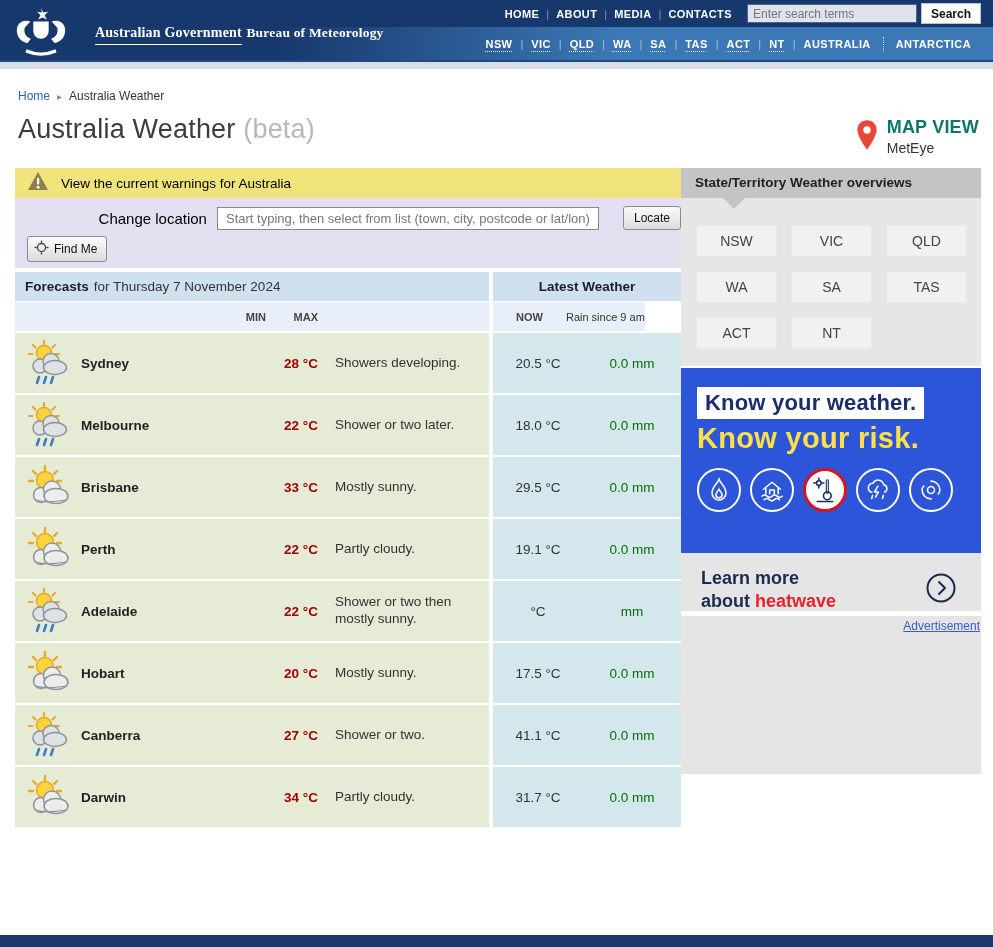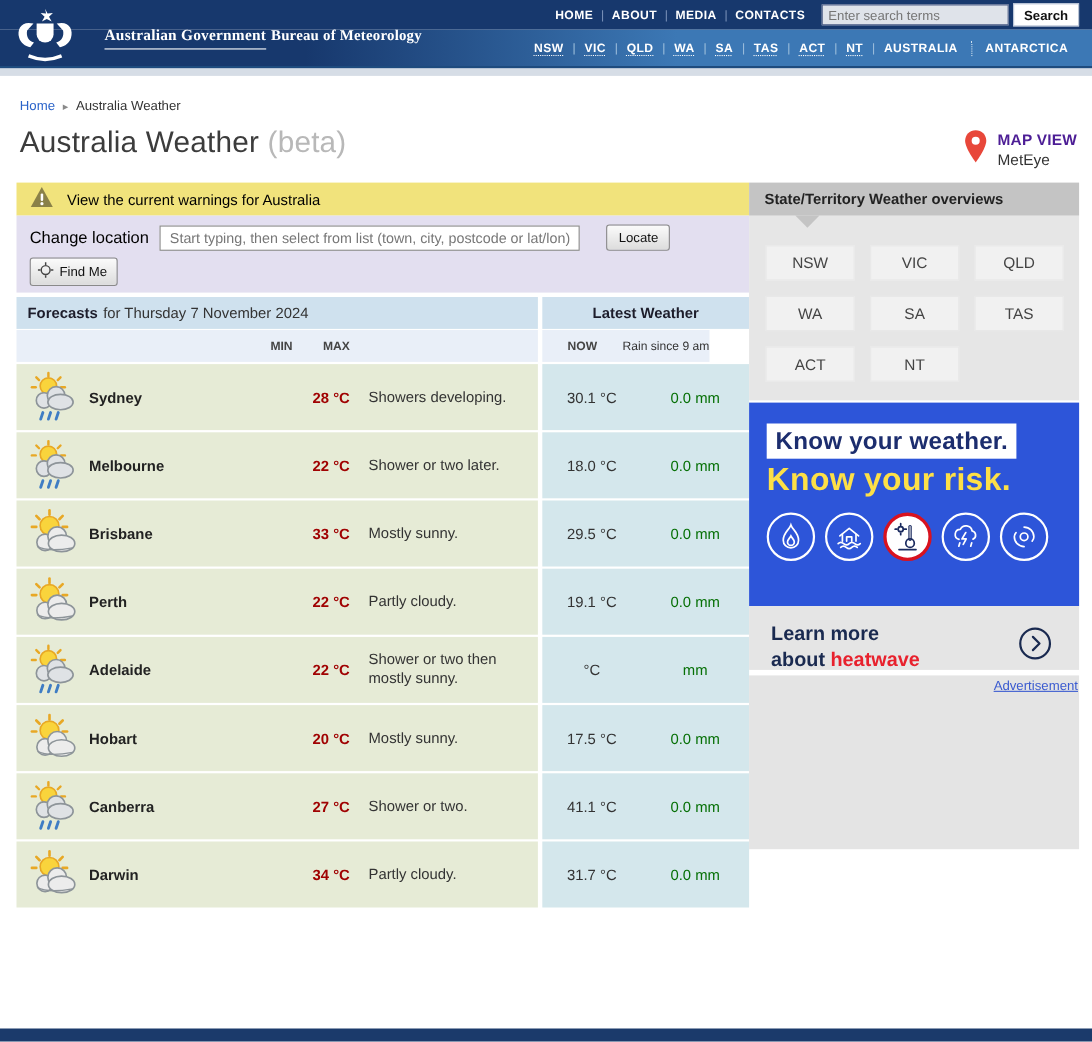--- a/index.html
+++ b/index.html
@@ -54,35 +54,35 @@
   .region-nav .dotsep { border-left:1px dotted #cfe0ef; height:14px; margin:0 4px; }
 
   
   .breadcrumb { margin:20px 0 0 18px; font-size:12px; color:#333; }
   .breadcrumb a { color:#2a63c9; text-decoration:none; }
   .breadcrumb .arrow { color:#8a8a8a; font-size:10px; margin:0 7px; }
   .title-row { display:flex; justify-content:space-between; align-items:flex-start; margin:11px 14px 12px 18px; }
   h1 { font-size:27px; font-weight:400; color:#3c3c3c; letter-spacing:.2px; }
   h1 .beta { color:#b8b8b8; }
   .mapview { display:flex; align-items:center; gap:9px; margin-top:3px; }
-  .mapview .mv-label { font-size:14px; font-weight:bold; color:#4c1d95; letter-spacing:.2px; }
+  .mapview .mv-label { font-size:18px; font-weight:bold; color:#0f766e; letter-spacing:.2px; }
   .mapview .mv-sub { font-size:14px; color:#333; margin-top:2px; }
 
   
   .content { display:flex; margin-left:15px; width:966px; align-items:flex-start; }
   .left-col { width:666px; }
   .sidebar { width:300px; }
 
   
   .warning { height:30px; background:#f1e37c; display:flex; align-items:center; padding-left:12px; }
   .warning .w-text { margin-left:12px; font-size:13.5px; color:#000; }
 
   
   .locator { background:#e3dff0; padding:8px 0 6px 12px; }
-  .loc-row1 { display:flex; align-items:center; }
+  .loc-row1 { display:flex; align-items:center;justify-content:flex-end; }
   .loc-label { font-size:15px; color:#000; }
   .loc-input {
     margin-left:10px; width:382px; height:23px; border:1px solid #888; background:#fff;
     font-size:13px; padding:0 8px; color:#444; font-family:inherit;
   }
   .loc-input::placeholder { color:#777; }
   .btn {
     background:linear-gradient(#fbfbfb,#dcdcdc); border:1px solid #8a8a8a; border-radius:3px;
     font-size:12px; color:#111; font-family:inherit; cursor:pointer;
   }
@@ -315,21 +315,21 @@
                     <line x1="21" y1="38" x2="19" y2="44"></line>
                     <line x1="28" y1="38" x2="26" y2="44"></line>
                   </g>
                 </svg></span>
               <a class="city">Sydney</a>
               <span class="v-min"></span>
               <span class="v-max">28 °C</span>
               <span class="v-desc">Showers developing.</span>
             </div>
             <div class="row-right">
-              <span class="v-now">30.1 °C</span>
+              <span class="v-now">20.5 °C</span>
               <span class="v-rain">0.0 mm</span>
             </div>
           </div>
           <div class="f-row">
             <div class="row-left">
               <span class="w-icon"><svg viewBox="0 0 48 48">
                   <g stroke="#e8a825" stroke-width="2.2" stroke-linecap="round">
                     <line x1="19" y1="2" x2="19" y2="5"></line>
                     <line x1="8" y1="6" x2="10.5" y2="8.5"></line>
                     <line x1="30" y1="6" x2="27.5" y2="8.5"></line>

